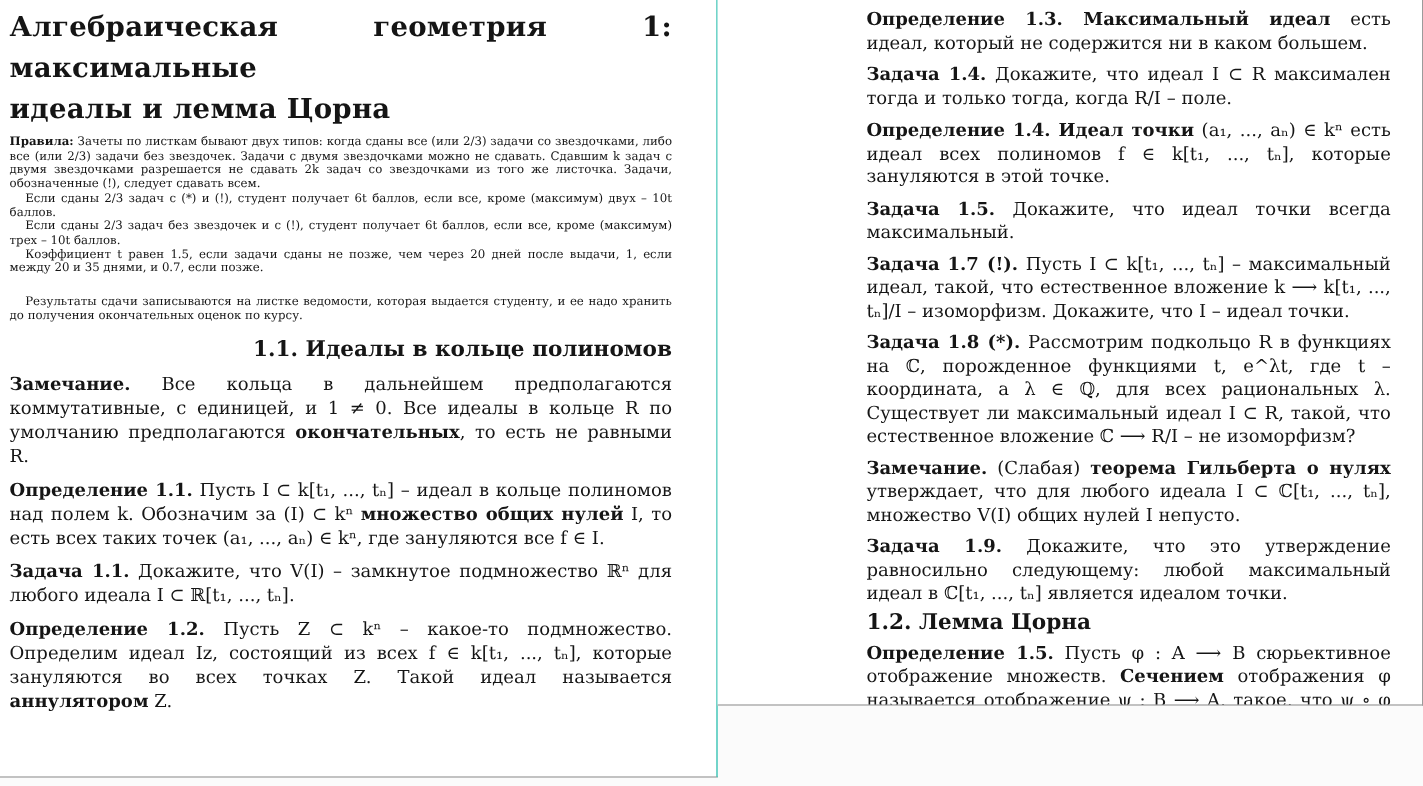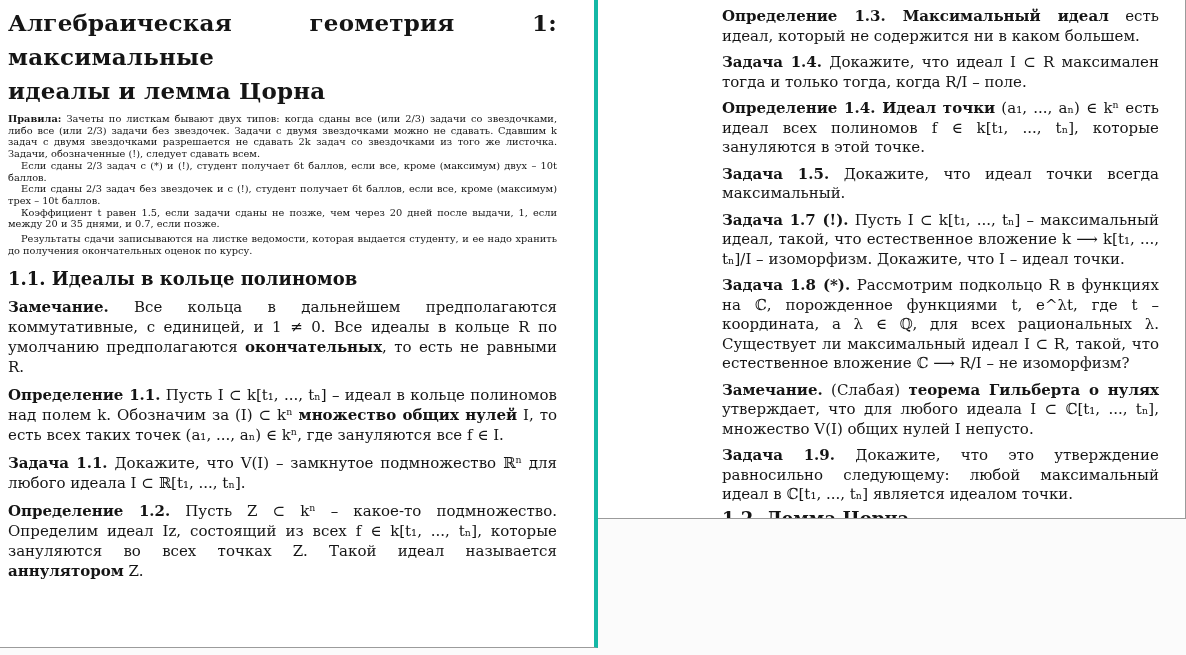--- a/index.html
+++ b/index.html
@@ -2,35 +2,35 @@
 <html><head>
 <meta charset="utf-8">
 <style>
   html,body {margin:0; padding:0;}
   body {
     width:1186px; height:655px; position:relative; overflow:hidden;
     background:#fbfbfb; color:#151515;
     font-family:"DejaVu Serif", "Liberation Serif", serif;
   }
   .page {position:absolute; top:0; background:#ffffff; box-sizing:border-box; overflow:hidden;}
-  .page-left  {left:0;   width:598px; height:648px; border-right:4px solid #14b8a6; border-bottom:1px solid #9b9b9b; padding:6px 37px 0 8px;}
-  .page-right {left:598px; width:588px; height:519px; border-right:1px solid #9b9b9b; border-bottom:1px solid #9b9b9b; padding:7px 26px 0 124px;}
+  .page-left  {left:0;   width:598px; height:648px; border-right:1px solid #14b8a6; border-bottom:1px solid #9b9b9b; padding:6px 37px 0 8px;}
+  .page-right {left:598px; width:588px; height:588px; border-right:1px solid #9b9b9b; border-bottom:1px solid #9b9b9b; padding:7px 26px 0 124px;}
   .doc-title {font-weight:bold; font-size:23px; line-height:34px; letter-spacing:0.2px;}
   .doc-title .l1 {text-align:justify; text-align-last:justify;}
   .rules {margin-top:5px; font-size:9.8px; line-height:11.7px;}
   .rules p {margin:0; text-align:justify;}
   .rules p.ind {text-indent:13px;}
-  .rules p.sp  {margin-top:3px;}
+  .rules p.sp  {margin-top:16px;}
   .sec-heading {font-size:18px; font-weight:bold; margin-top:13px;}
   .para {text-align:justify; margin:0;}
   .page-left  .para {font-size:15px; line-height:20px;   margin-top:8px;}
   .page-right .para {font-size:15px; line-height:19.5px; margin-top:7px;}
   .page-right .para.first {margin-top:0;}
   .seg-b {font-weight:bold;}
-  .page-left .sec-heading {margin-top:12px;}
+  .page-left .sec-heading {margin-top:12px;text-align:right;}
   .page-right .sec-heading {margin-top:3px;}
   .para.def15 {margin-top:6px;}
 </style>
 </head>
 <body>
 
 <div class="page page-left">
   <div class="doc-title">
     <div class="l1">Алгебраическая геометрия 1: максимальные</div>
     <div class="l2">идеалы и лемма Цорна</div>

